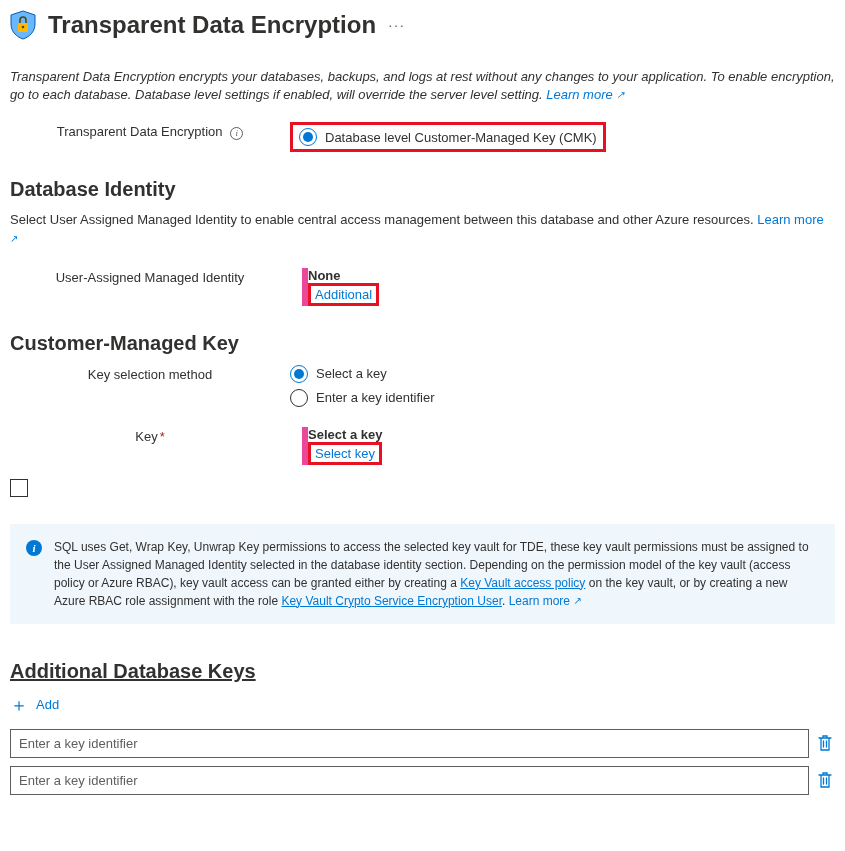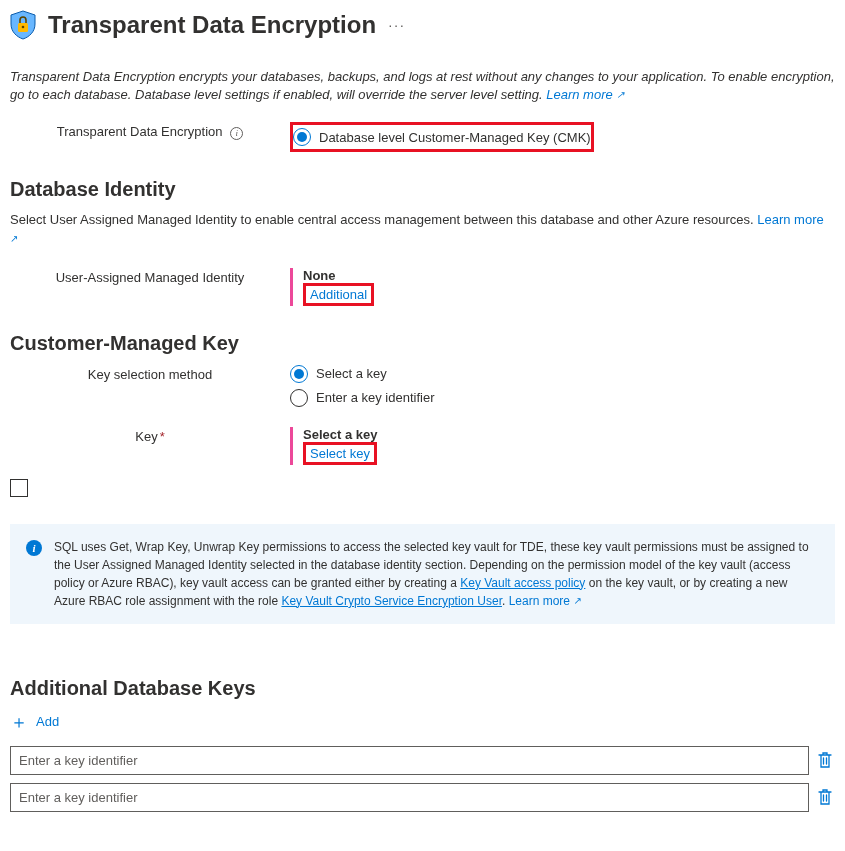--- a/index.html
+++ b/index.html
@@ -67,38 +67,38 @@
   }
   .radio-circle.selected { border-color: #0078d4; }
   .radio-dot {
     width: 10px; height: 10px;
     background: #0078d4;
     border-radius: 50%;
   }
   .highlight-red {
     border: 3px solid #e81123;
     display: inline-block;
-    padding: 3px 0;
+    padding: 3px 6px;
     text-align: center;
   }
   .highlight-red-text {
     border: 3px solid #e81123;
     display: inline-block;
     padding: 1px 4px;
   }
   .section-title {
     font-weight: 600;
     font-size: 20px;
     margin-top: 26px;
     margin-bottom: 10px;
   }
   .section-desc { margin-bottom: 20px; line-height: 1.4; }
   .value-block {
-    border-left: 3px solid #ec4899;
-    padding-left: 10px;
+    border-left: 6px solid #ec4899;
+    margin-left: 12px;
   }
   .value-bold { font-weight: 700; }
   .required-star { color: #a4262c; margin-left: 2px; }
   .checkbox {
     width: 18px; height: 18px;
     border: 1px solid #323130;
     display: inline-block;
     cursor: pointer;
   }
   .info-box {
@@ -259,21 +259,21 @@
 
 
 <div class="info-box">
   <span class="icon">i</span>
   <div>
     <span>SQL uses Get, Wrap Key, Unwrap Key permissions to access the selected key vault for TDE, these key vault permissions must be assigned to the User Assigned Managed Identity selected in the database identity section. Depending on the permission model of the key vault (access policy or Azure RBAC), key vault access can be granted either by creating a </span><a class="link2">Key Vault access policy</a><span> on the key vault, or by creating a new Azure RBAC role assignment with the role </span><a class="link2">Key Vault Crypto Service Encryption User</a><span>. </span><a class="link2" style="text-decoration:none;"><span>Learn more</span> <span class="ext-icon">↗</span></a>
   </div>
 </div>
 
 
-<div class="section-title" style="margin-top:53px;">Additional Database Keys</div>
+<div class="section-title" style="margin-top:36px;text-decoration:underline;">Additional Database Keys</div>
 
 <div class="add-link">
   <span class="plus">＋</span>
   <span>Add</span>
 </div>
 
 <div class="key-row">
   <input class="key-input" type="text" placeholder="Enter a key identifier" style="">
   <span class="delete-icon">
     <svg width="16" height="18" viewBox="0 0 16 18">

